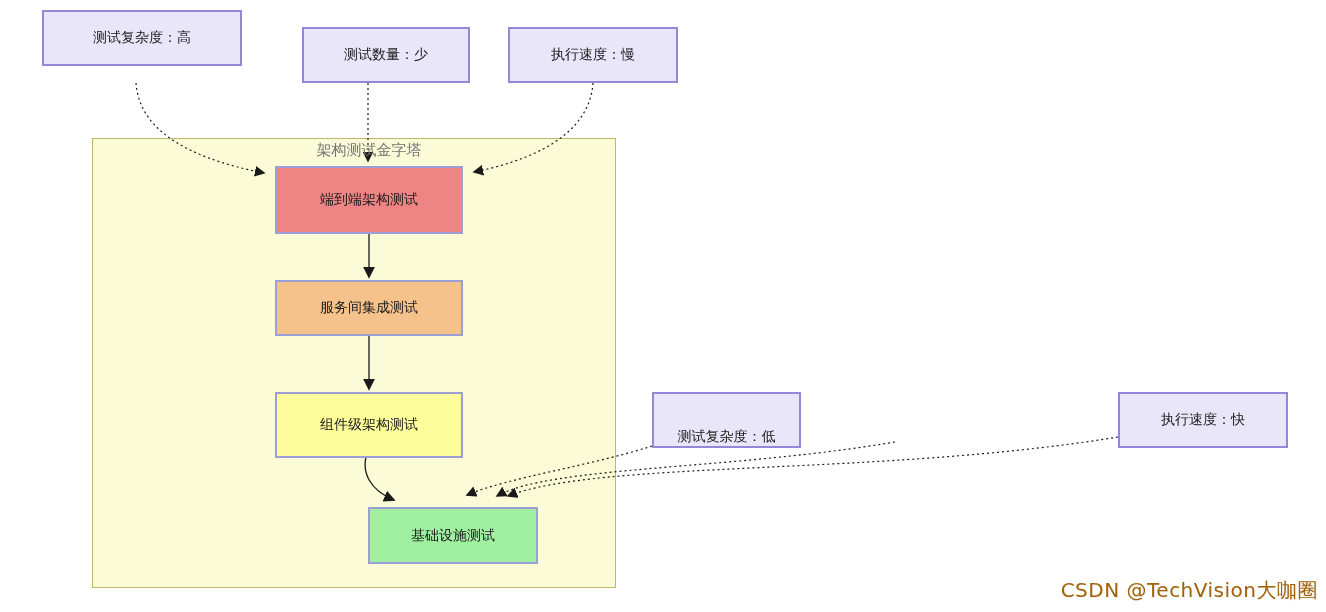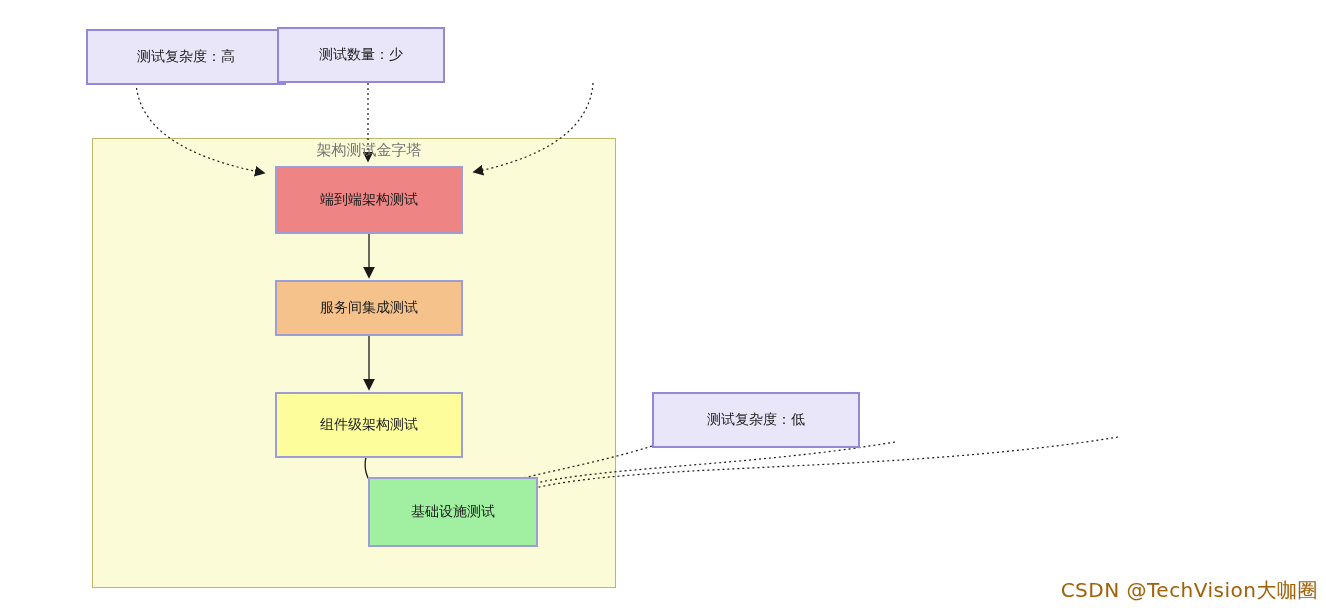--- a/index.html
+++ b/index.html
@@ -28,30 +28,30 @@
   }
 
   
   .node {
     position: absolute; display: flex; align-items: center; justify-content: center;
     font-size: 14px; color: #1a1a1a; z-index: 4; text-align: center;
   }
   .annotation { background: #E8E6F8; border: 2px solid #9387D8; }
   .level { border: 2px solid #9E9ED6; }
 
-  .ann-top-1 { left: 42px;   top: 29px;  width: 200px; height: 56px; margin-left: 44px; }
-  .ann-top-2 { left: 277px;  top: 27px;  width: 168px; height: 56px; }
+  .ann-top-1 { left: 42px;   top: 10px;  width: 200px; height: 56px; }
+  .ann-top-2 { left: 302px;  top: 27px;  width: 168px; height: 56px; }
   .ann-top-3 { left: 508px;  top: 27px;  width: 170px; height: 56px; }
 
   .lvl-e2e   { left: 275px;  top: 166px; width: 188px; height: 68px; }
   .lvl-int   { left: 275px;  top: 280px; width: 188px; height: 56px; }
   .lvl-comp  { left: 275px;  top: 392px; width: 188px; height: 66px; }
-  .lvl-infra { left: 368px;  top: 477px; width: 170px; height: 70px; }
+  .lvl-infra { left: 368px;  top: 507px; width: 170px; height: 57px; }
 
-  .ann-bot-1 { left: 652px;  top: 392px; width: 208px; height: 56px; }
+  .ann-bot-1 { left: 652px;  top: 392px; width: 149px; height: 56px; align-items: flex-end; }
   .ann-bot-2 { left: 895px;  top: 392px; width: 168px; height: 56px; }
   .ann-bot-3 { left: 1118px; top: 392px; width: 170px; height: 56px; }
 
   
   .watermark {
     position: absolute; right: 8px; bottom: 8px;
     font-size: 20px; color: #a16207; z-index: 5;
     text-shadow: 1px 1px 0 #f2f2f2; letter-spacing: 0.5px;
   }
 </style>
@@ -83,33 +83,39 @@
   </svg>
 
   <div class="pyramid-title">架构测试金字塔</div>
 
   <div class="node annotation ann-top-1">
     <span>测试复杂度：高</span>
   </div>
   <div class="node annotation ann-top-2">
     <span>测试数量：少</span>
   </div>
+  <div class="node annotation ann-top-3">
+    <span>执行速度：慢</span>
+  </div>
 
   <div class="node level lvl-e2e" style="background-color: rgb(238, 132, 132);">
     <span>端到端架构测试</span>
   </div>
   <div class="node level lvl-int" style="background-color: rgb(246, 194, 139);">
     <span>服务间集成测试</span>
   </div>
   <div class="node level lvl-comp" style="background-color: rgb(253, 253, 156);">
     <span>组件级架构测试</span>
   </div>
   <div class="node level lvl-infra" style="background-color: rgb(161, 240, 161);">
     <span>基础设施测试</span>
   </div>
 
   <div class="node annotation ann-bot-1">
     <span>测试复杂度：低</span>
   </div>
+  <div class="node annotation ann-bot-3">
+    <span>执行速度：快</span>
+  </div>
 
   <div class="watermark">CSDN @TechVision大咖圈</div>
 
 </div>
 
 </body></html>

